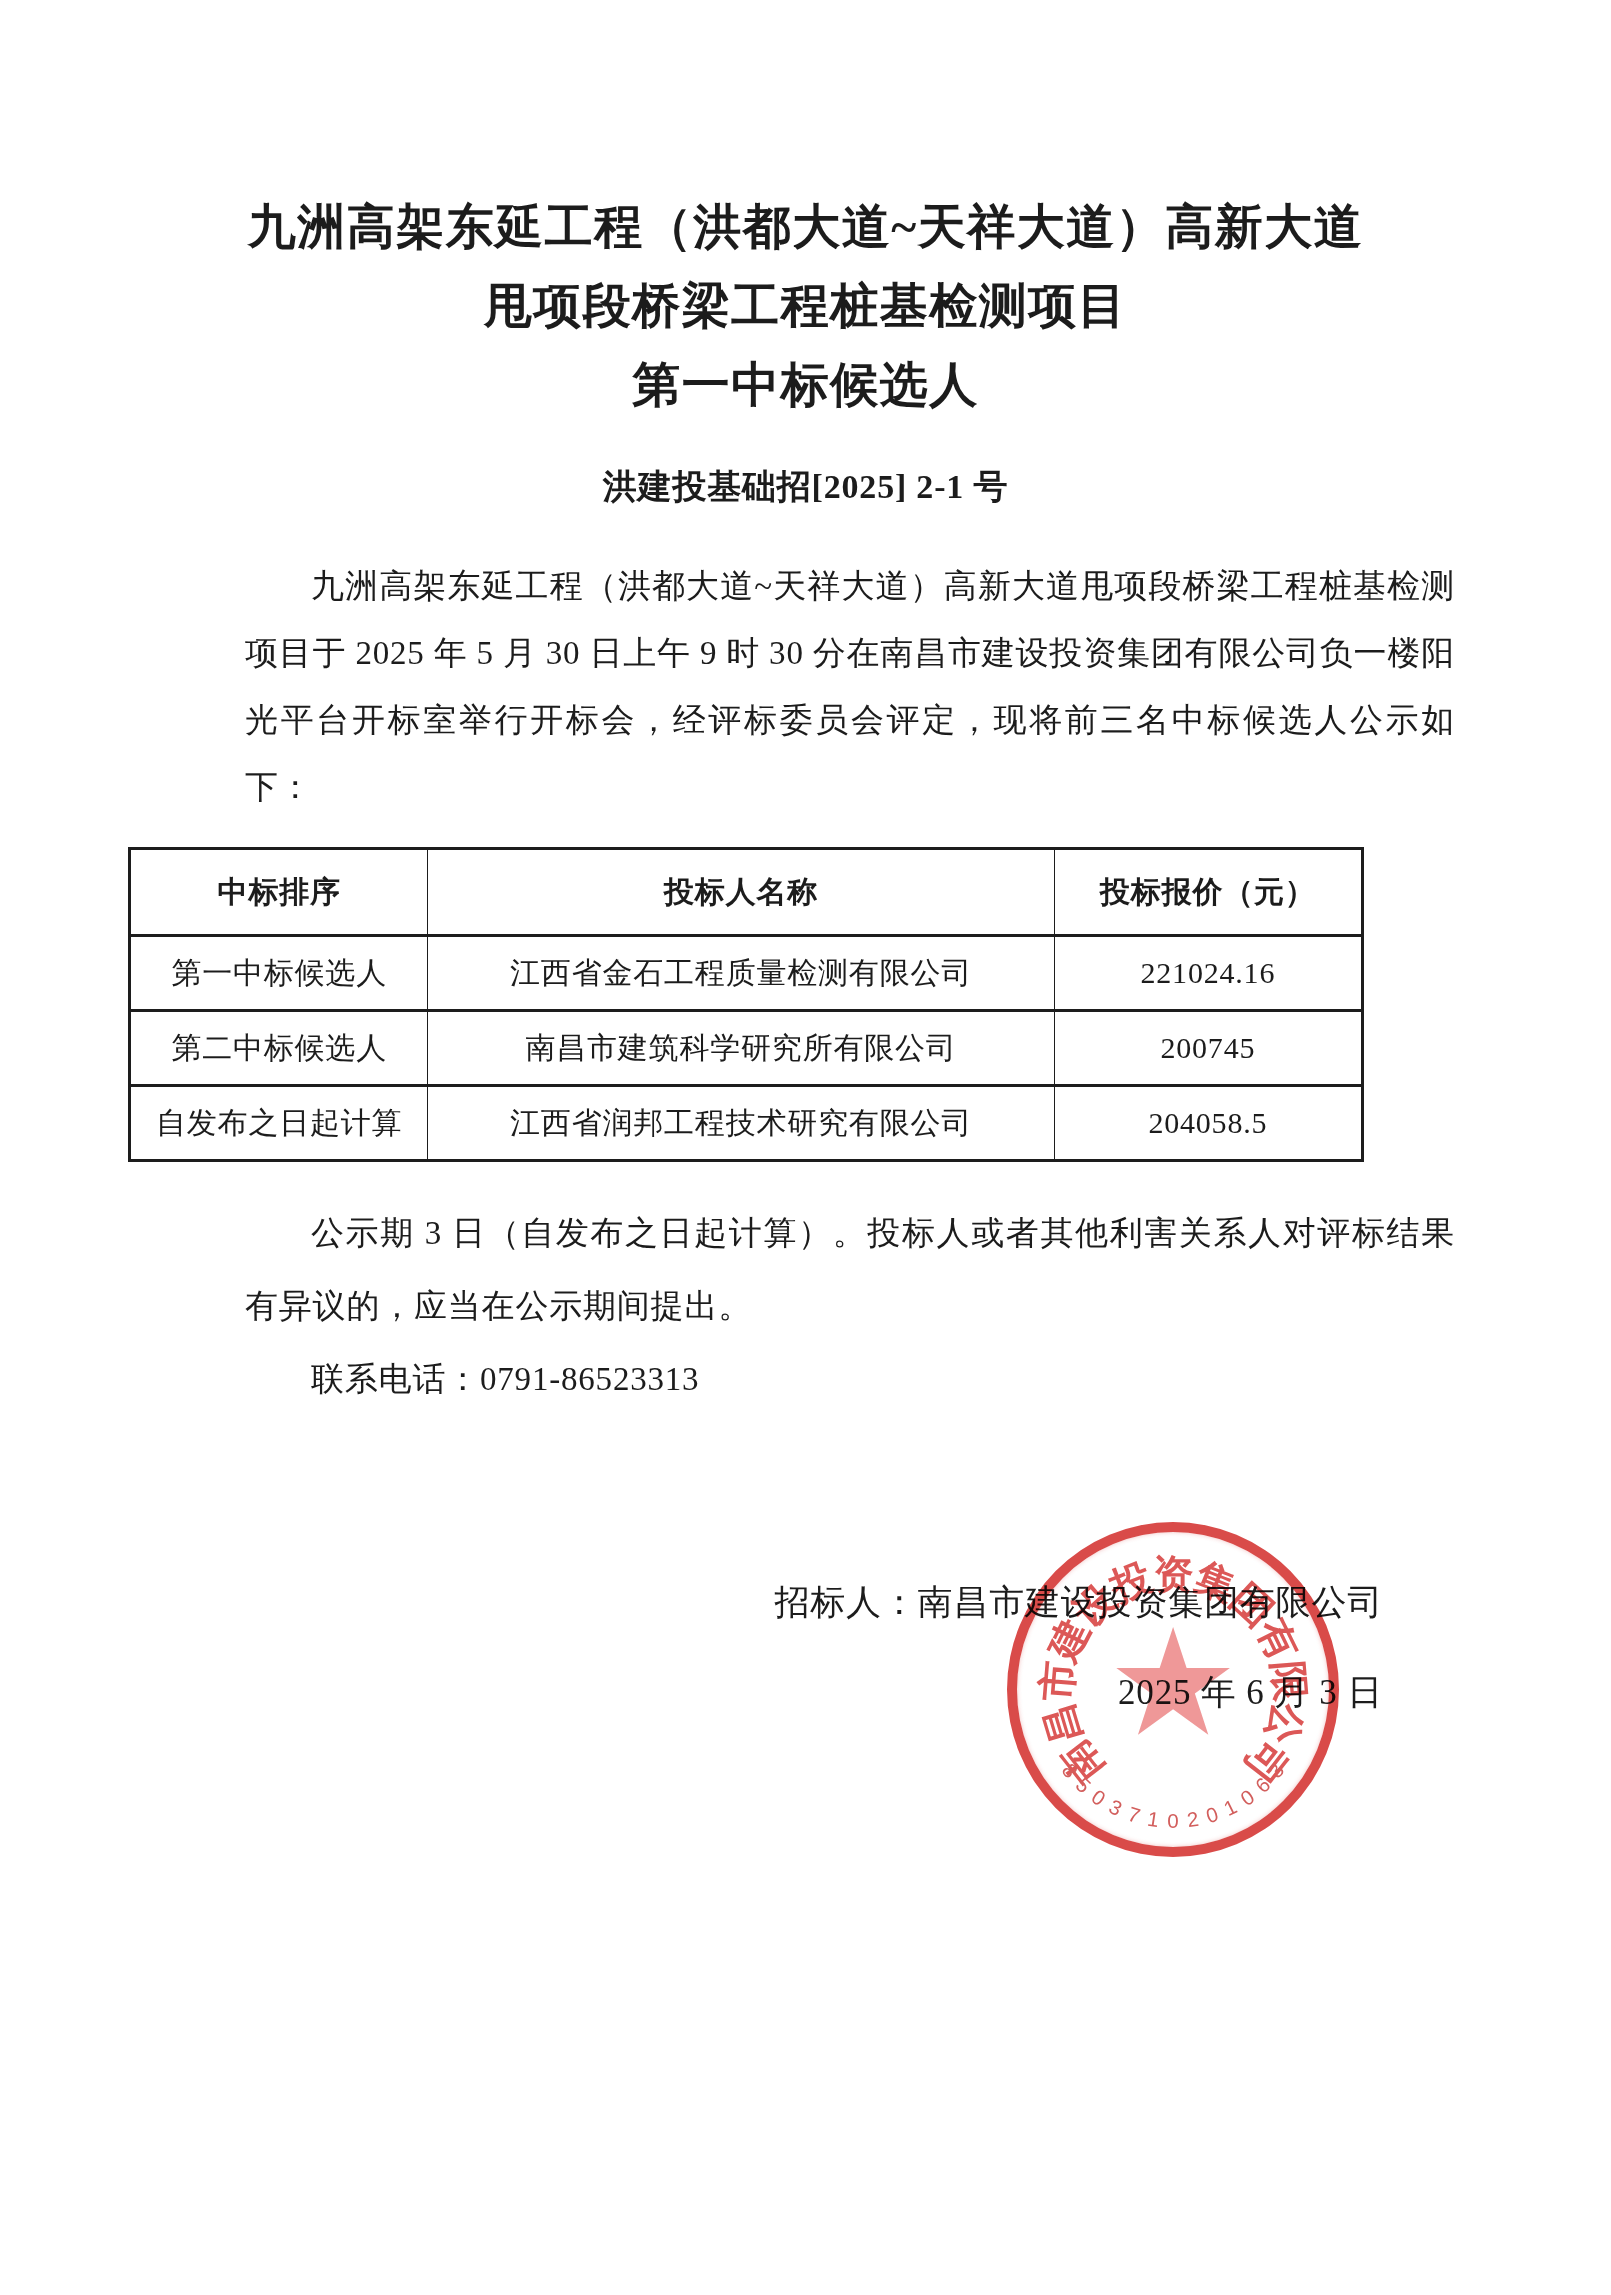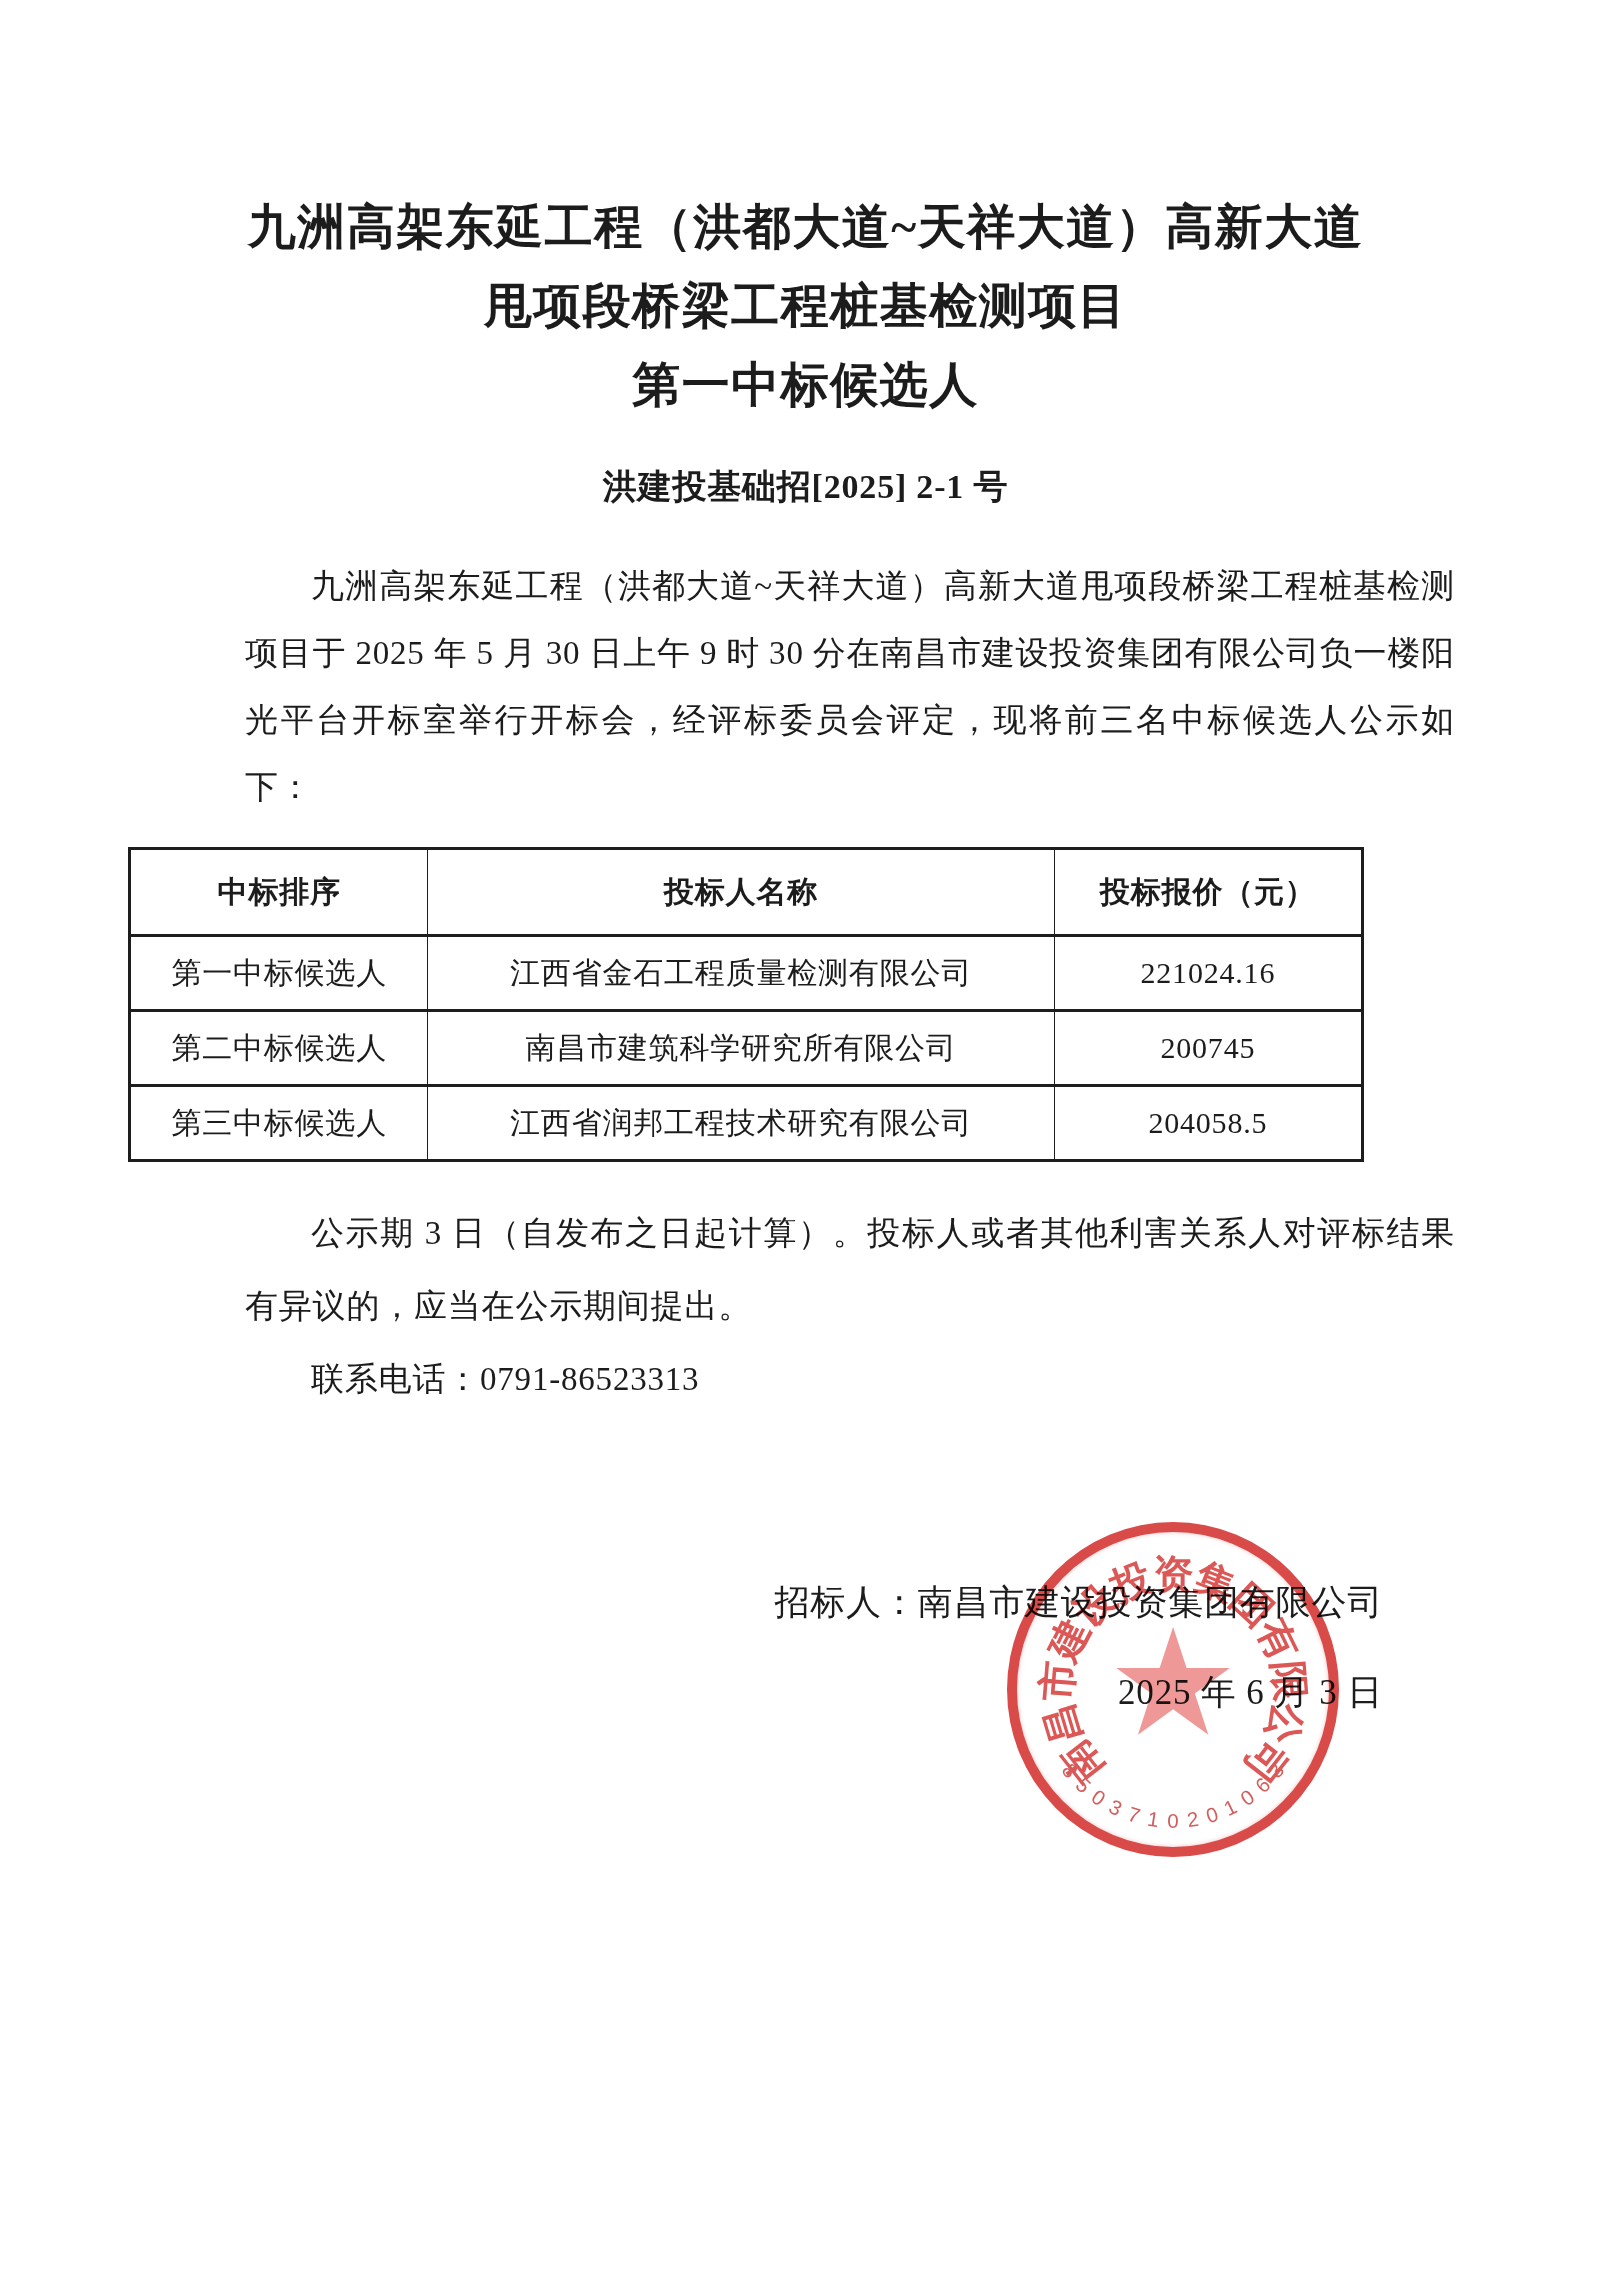--- a/index.html
+++ b/index.html
@@ -86,21 +86,21 @@
       <td>第一中标候选人</td>
       <td>江西省金石工程质量检测有限公司</td>
       <td>221024.16</td>
     </tr>
     <tr>
       <td>第二中标候选人</td>
       <td>南昌市建筑科学研究所有限公司</td>
       <td>200745</td>
     </tr>
     <tr>
-      <td>第三中标候选人</td>
+      <td>自发布之日起计算</td>
       <td>江西省润邦工程技术研究有限公司</td>
       <td>204058.5</td>
     </tr>
   </tbody>
     </table>
 
   <p class="notice">公示期 3 日（自发布之日起计算）。投标人或者其他利害关系人对评标结果有异议的，应当在公示期间提出。</p>
 
   <p class="phone">联系电话：0791-86523313</p>
 

